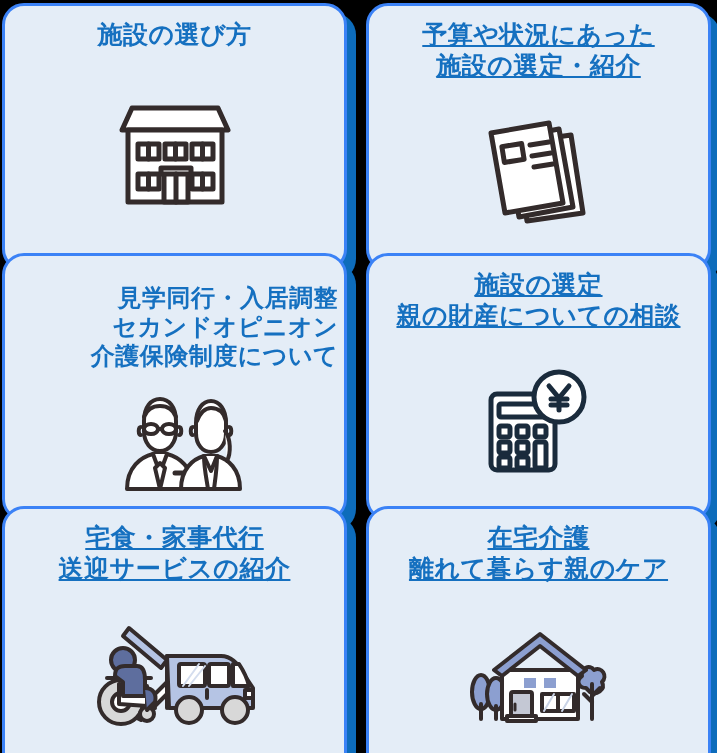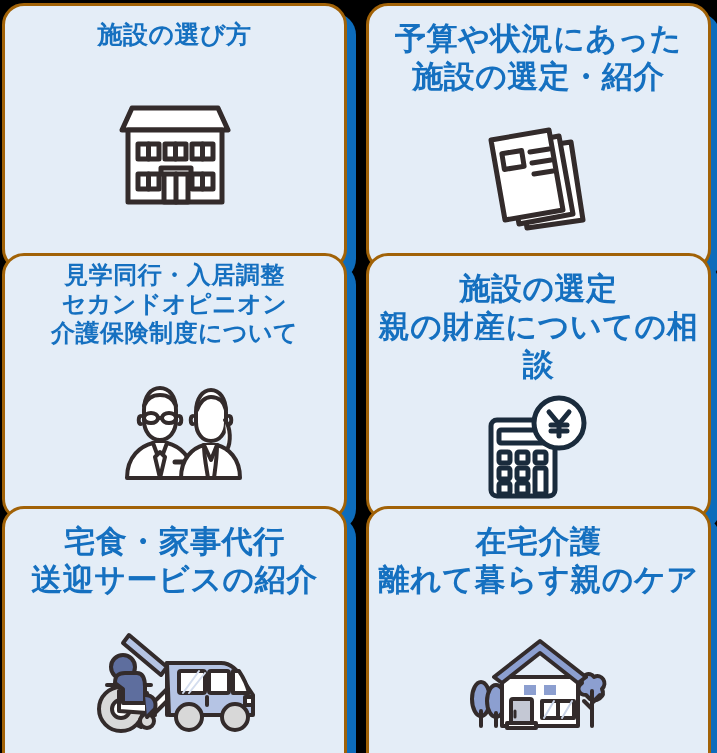--- a/index.html
+++ b/index.html
@@ -19,42 +19,42 @@
     box-sizing:border-box;
   }
   .card{
     position:relative;
     box-sizing:border-box;
     width:345px;
     height:268px;
     margin:3px 0 0 2px;
     border-radius:22px;
     background:#E4EDF7;
-    border:3px solid #a16207;
+    border:3px solid #3b82f6;
     box-shadow:9px 10px 0 0 #0D6CBB;
     display:flex;
     flex-direction:column;
     align-items:center;
     overflow:hidden;
   }
   .card-title{
     margin-top:14px;
     width:100%;
     text-align:center;
     color:#1570C0;
     font-weight:bold;
     font-size:25px;
     line-height:1.22;
     letter-spacing:0.5px;
     white-space:pre-line;
     padding:0 6px;
     box-sizing:border-box;
   }
-  .card-title.t3{font-size:24px;line-height:1.2;margin-top:5px;}
-  .card-title.t2{font-size:31px;}
+  .card-title.t3{font-size:24px;line-height:1.2;margin-top:28px;text-align:right;}
+  .card-title.t2{font-size:25px;text-decoration:underline;}
   .icon-wrap{
     flex:1;
     width:100%;
     display:flex;
     align-items:center;
     justify-content:center;
     padding-bottom:6px;
     box-sizing:border-box;
   }
   .icon-wrap svg{display:block;}

